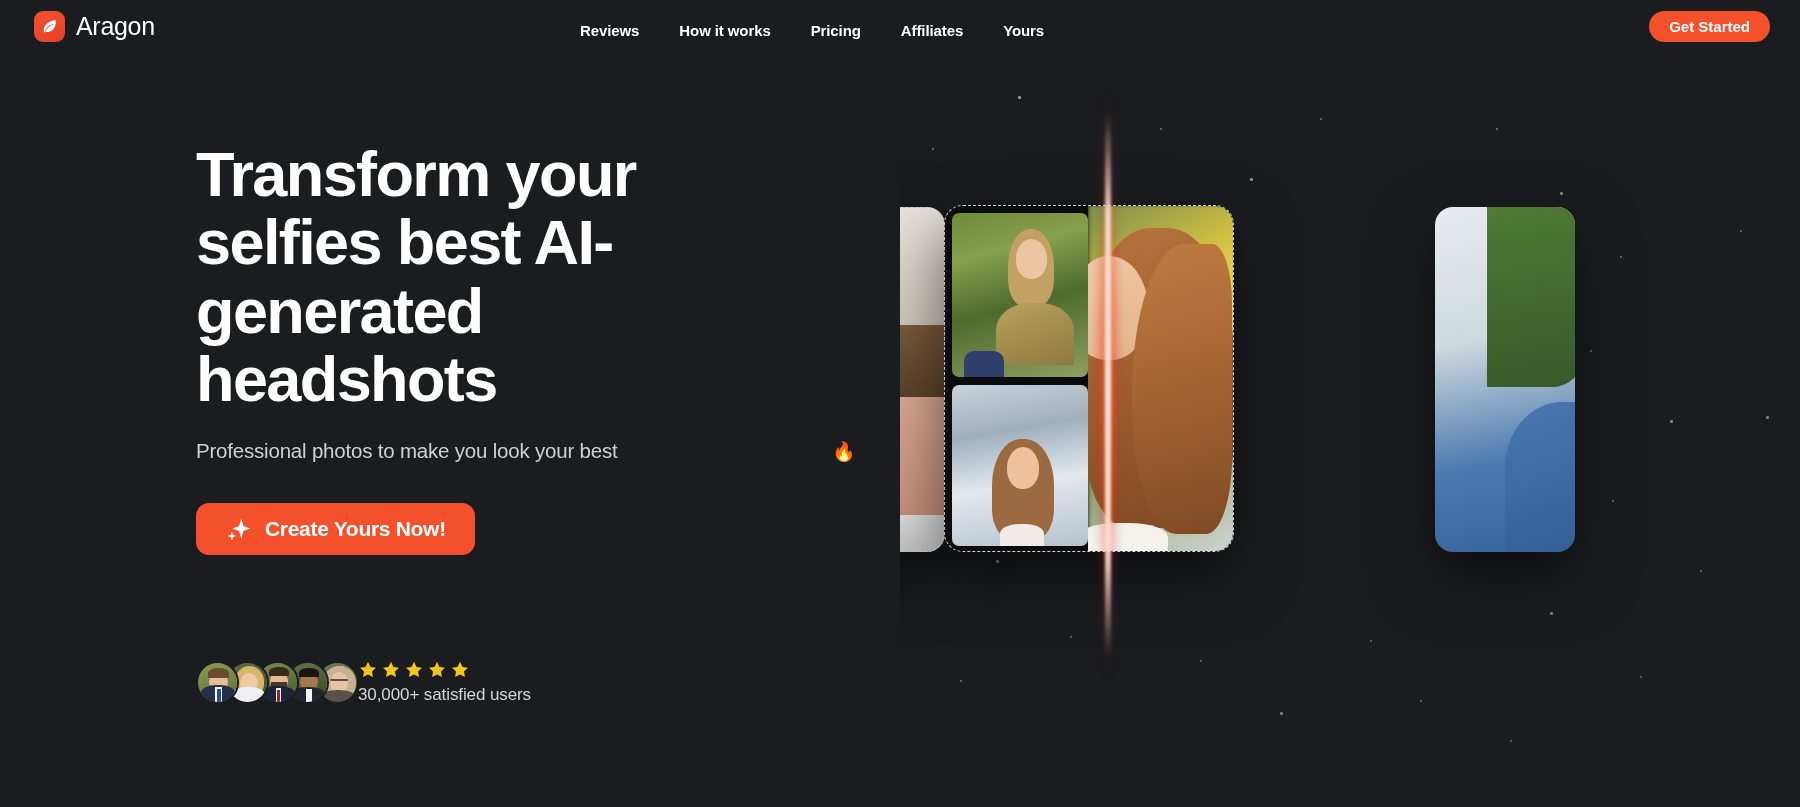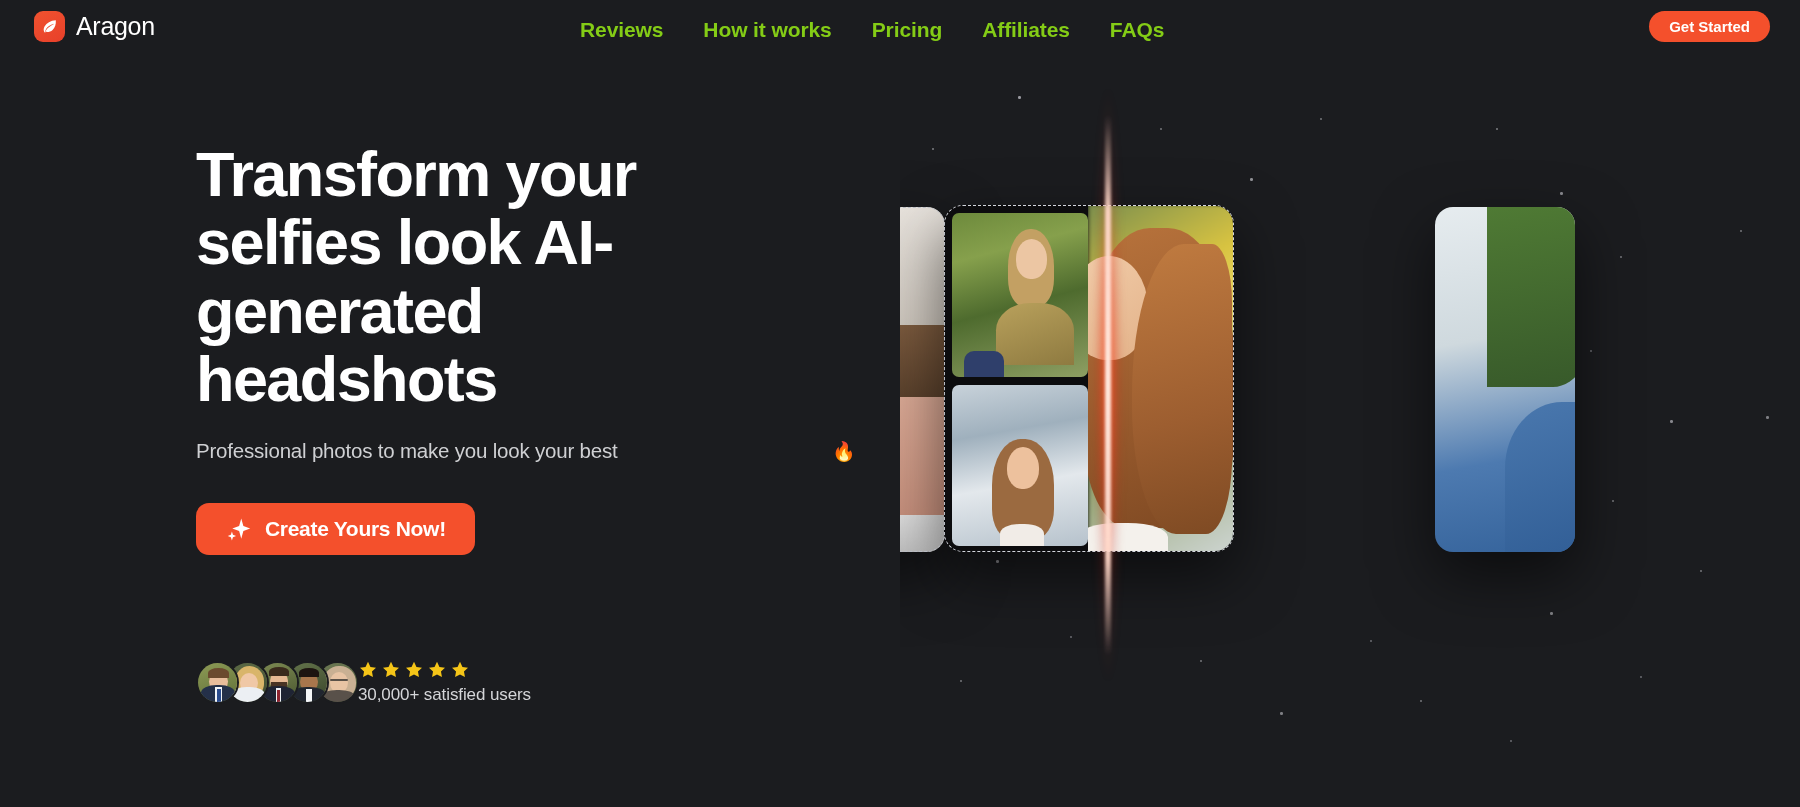--- a/index.html
+++ b/index.html
@@ -19,21 +19,21 @@
   .brand { position:absolute; left:34px; top:11px; display:flex; align-items:center; gap:11px; }
   .brand-logo {
     width:31px; height:31px; border-radius:9px;
     background:linear-gradient(150deg,#f0522f 0%,#e8402a 100%);
     display:flex; align-items:center; justify-content:center;
   }
   .brand-name { color:#ffffff; font-size:25px; font-weight:400; letter-spacing:-0.3px; }
 
   .nav { position:absolute; left:560px; top:0; height:60px; display:flex; align-items:center; gap:0; }
   .nav-link {
-    color:#84cc16; font-size:21px; font-weight:700; text-decoration:none;
+    color:#ffffff; font-size:15px; font-weight:700; text-decoration:none;
     padding:0 20px; white-space:nowrap; letter-spacing:-0.1px;
   }
   .cta-top {
     position:absolute; right:30px; top:11px;
     background:#f4502c; color:#fff; border:none;
     font-size:15px; font-weight:700; font-family:"Liberation Sans", sans-serif;
     padding:0 20px; height:31px; border-radius:16px; cursor:pointer;
     display:flex; align-items:center; white-space:nowrap;
   }
 
@@ -154,28 +154,28 @@
         </svg>
       </span>
       <span class="brand-name">Aragon</span>
     </div>
 
     <nav class="nav">
       <a class="nav-link" href="#">Reviews</a>
       <a class="nav-link" href="#">How it works</a>
       <a class="nav-link" href="#">Pricing</a>
       <a class="nav-link" href="#">Affiliates</a>
-      <a class="nav-link" href="#">FAQs</a>
+      <a class="nav-link" href="#">Yours</a>
     </nav>
 
     <button class="cta-top">Get Started</button>
   </header>
 
   <section class="hero-left">
-    <h1 class="headline">Transform your selfies look AI-generated headshots</h1>
+    <h1 class="headline">Transform your selfies best AI-generated headshots</h1>
     <p class="subtitle">
       <span>Professional photos to make you look your best</span>
       <span class="fire">🔥</span>
     </p>
 
     <button class="cta-main">
       <span class="sparkle">
         <svg width="26" height="26" viewBox="0 0 32 32" aria-hidden="true">
           <path d="M20 3 L22.6 12.4 L31 15.5 L22.6 18.6 L20 28 L17.4 18.6 L9 15.5 L17.4 12.4 Z" fill="#ffffff"></path>
           <path d="M8.5 19 L9.8 23.2 L13.6 24.7 L9.8 26.2 L8.5 30 L7.2 26.2 L3.4 24.7 L7.2 23.2 Z" fill="#ffffff"></path>

